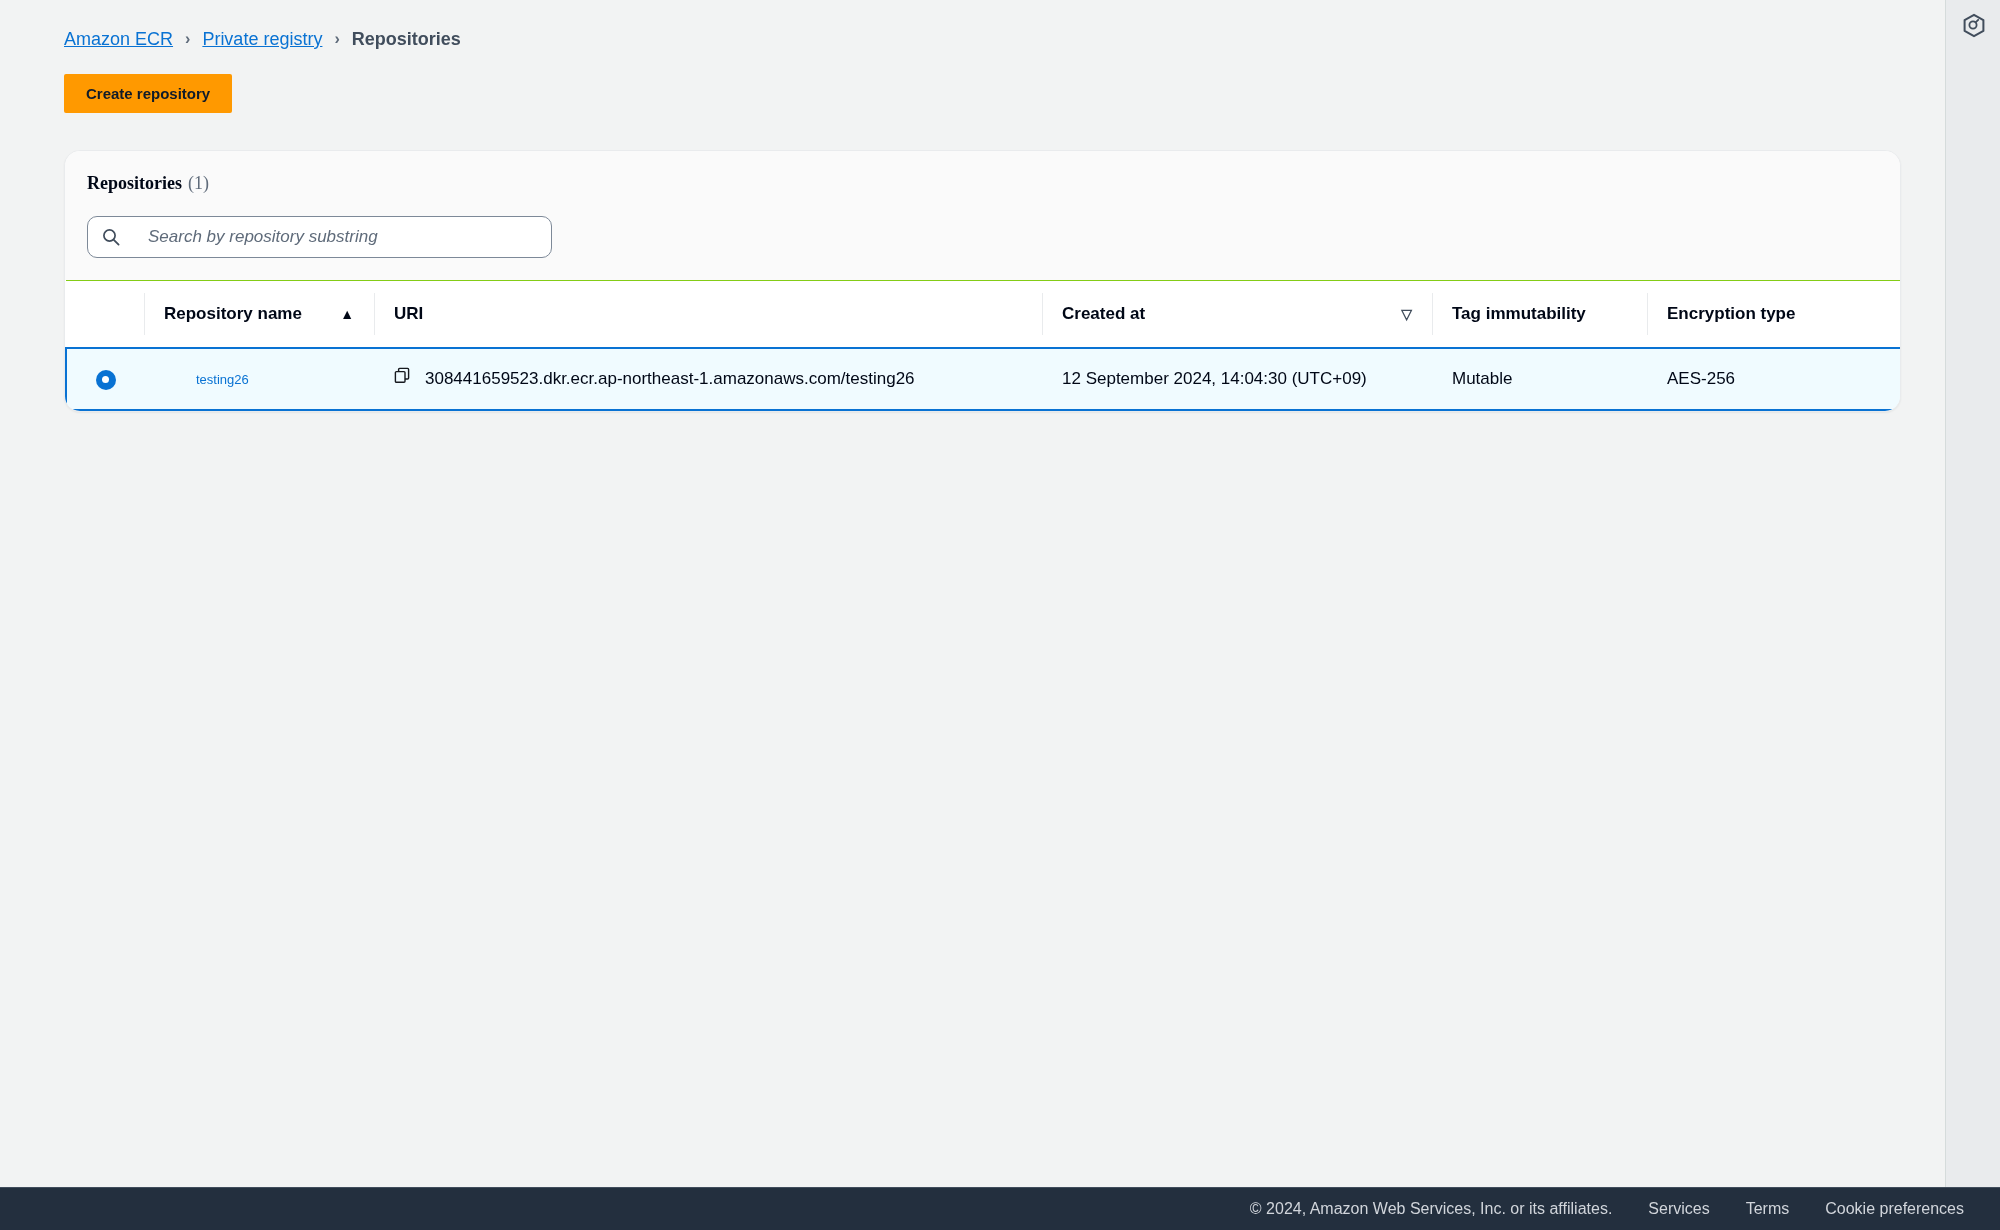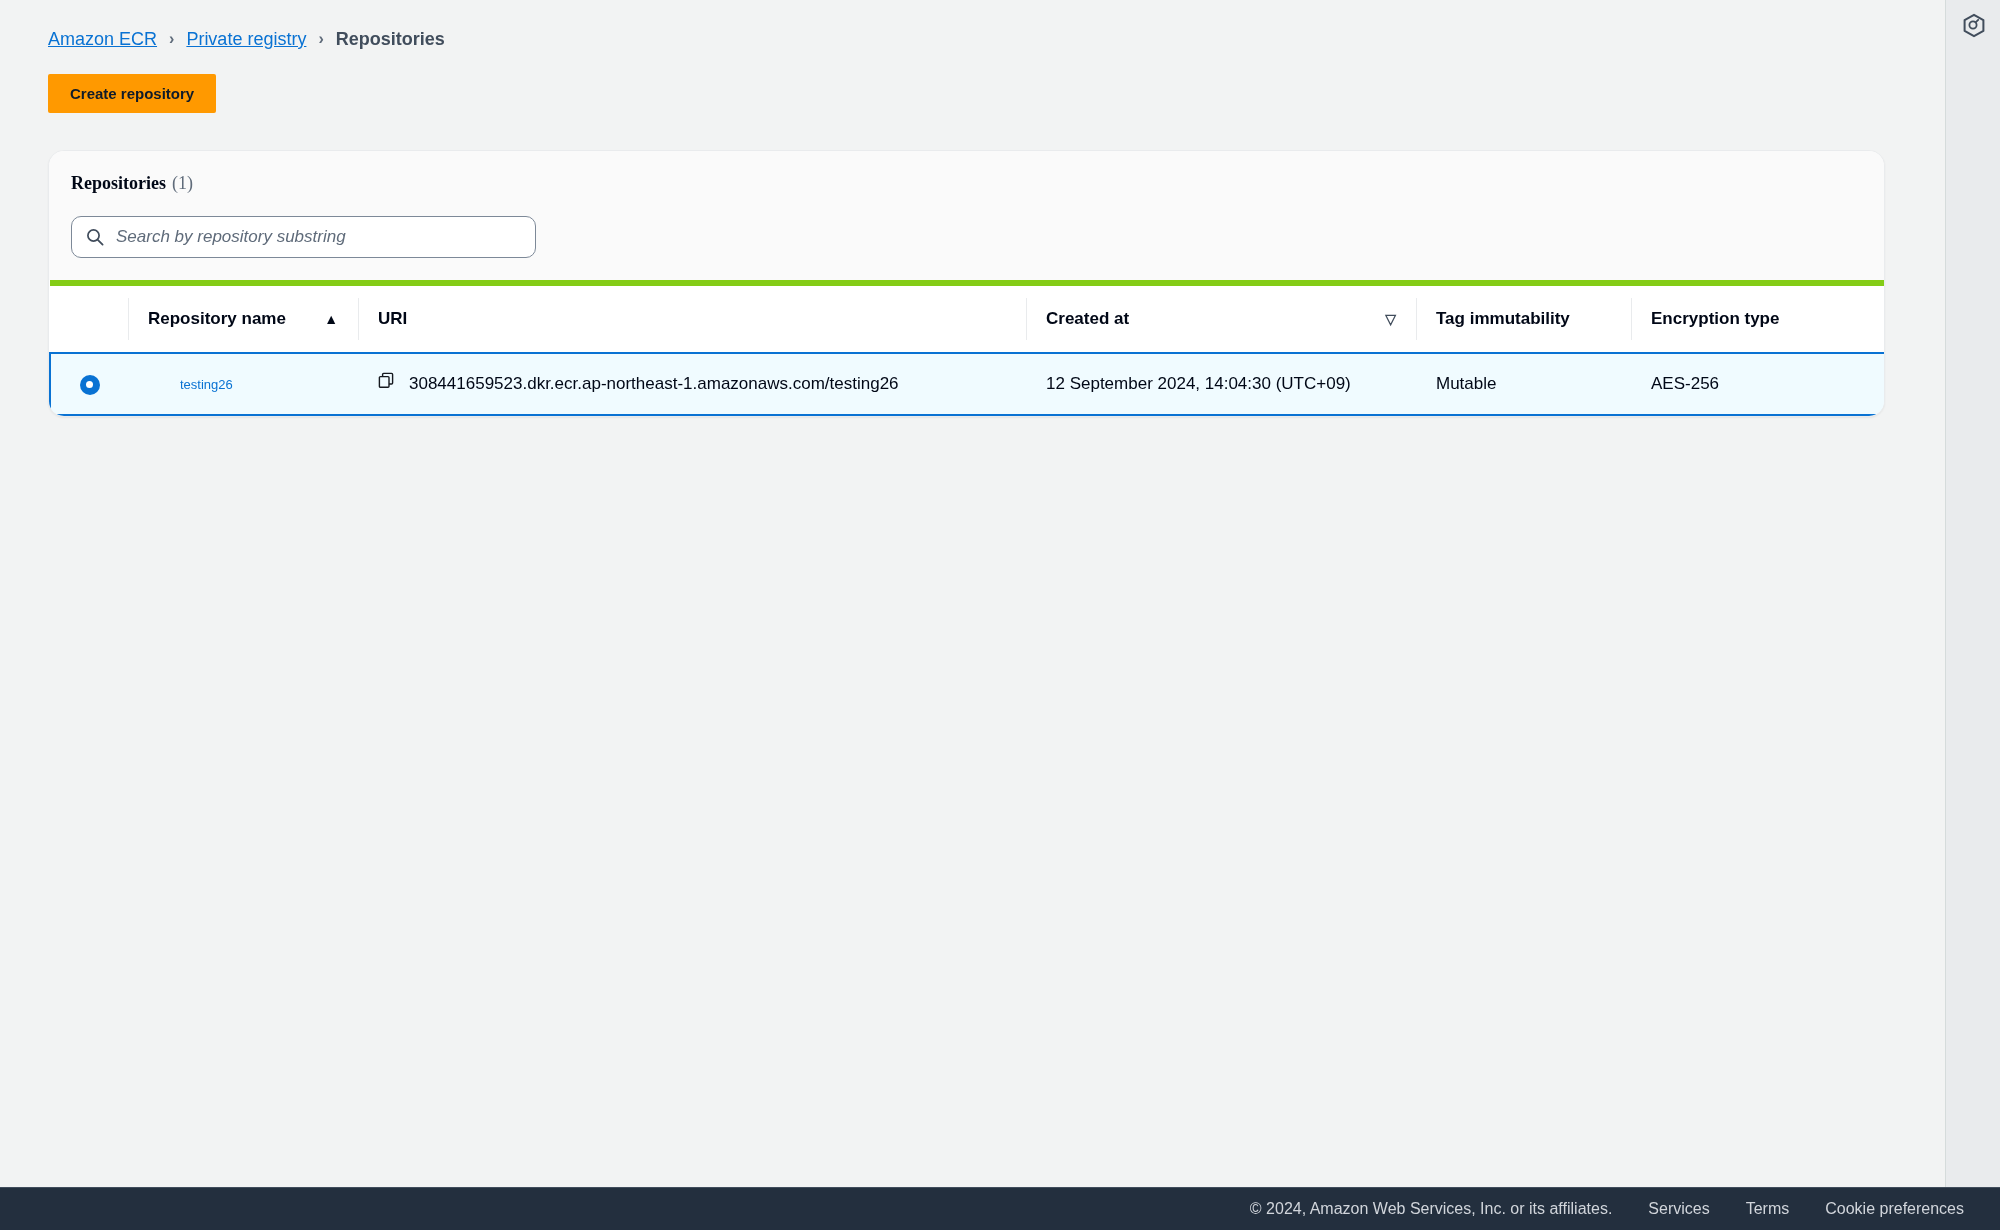--- a/index.html
+++ b/index.html
@@ -36,21 +36,21 @@
     display: flex;
     align-items: center;
     justify-content: center;
     cursor: pointer;
   }
 
   
   #content {
     position: absolute;
     top: 0;
-    left: 0;
+    left: 16px;
     width: 1945px;
     height: 1187px;
     background: #f2f3f3;
     overflow: hidden;
   }
 
   
   #breadcrumb {
     display: flex;
     align-items: center;
@@ -180,21 +180,21 @@
     margin-top: 22px;
     position: relative;
     width: 465px;
   }
   #search-input {
     width: 100%;
     height: 42px;
     border: 1px solid #7d8998;
     border-radius: 10px;
     background: #ffffff;
-    padding: 0 12px 0 44px;
+    padding: 0 12px 0 60px;
     font-family: "Liberation Sans", sans-serif;
     font-size: 17px;
     color: #000716;
   }
   #search-input::placeholder {
     color: #5f6b7a;
     font-style: italic;
   }
   #search-icon {
     position: absolute;
@@ -206,21 +206,21 @@
   }
 
   
   table#repo-table {
     width: 100%;
     border-collapse: collapse;
     table-layout: fixed;
   }
   #repo-table thead th {
     background: #ffffff;
-    border-top: 6px solid #84cc16;
+    border-top: 1px solid #84cc16;
     font-size: 17px;
     font-weight: 700;
     color: #000716;
     text-align: right;
     padding: 23px 0;
     height: 57px;
     vertical-align: middle;
     position: relative;
   }
   #repo-table thead th.divided::before {

